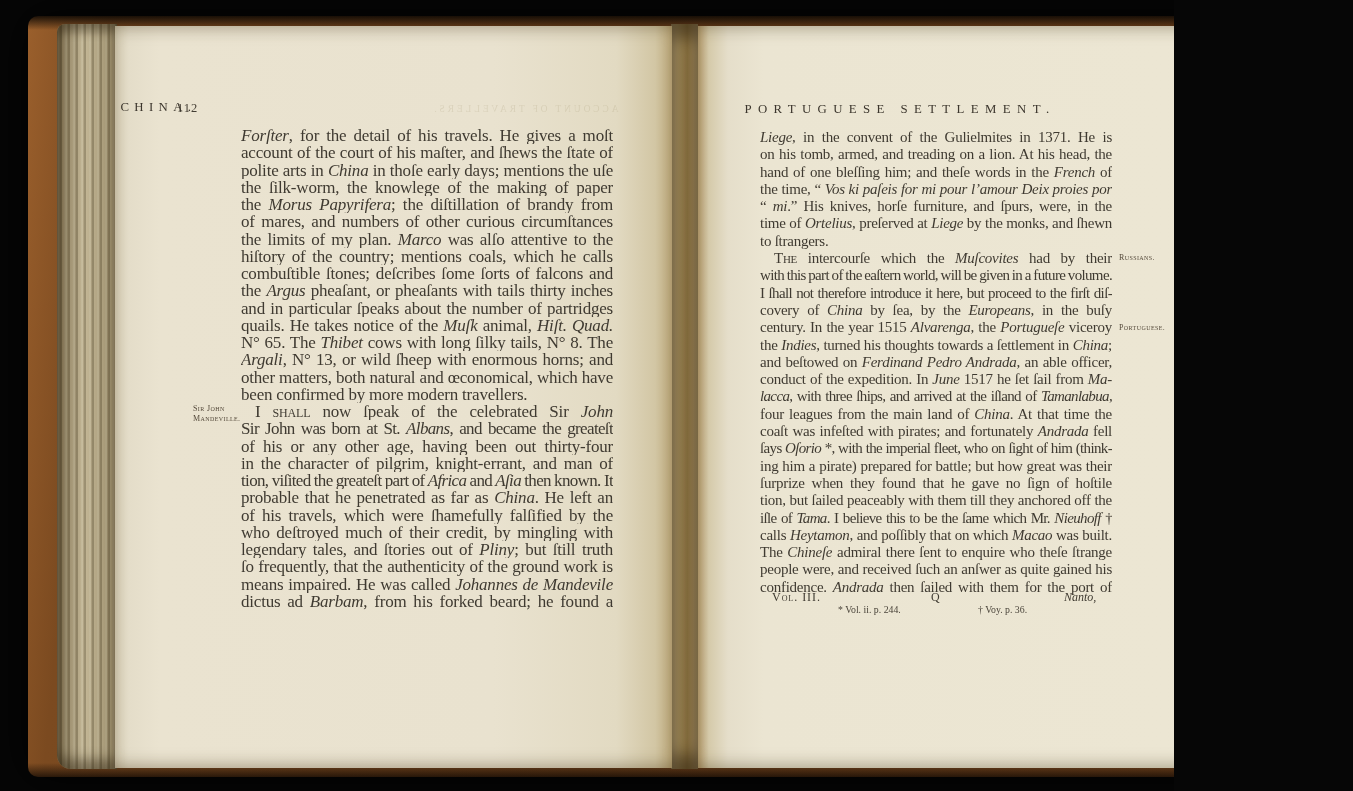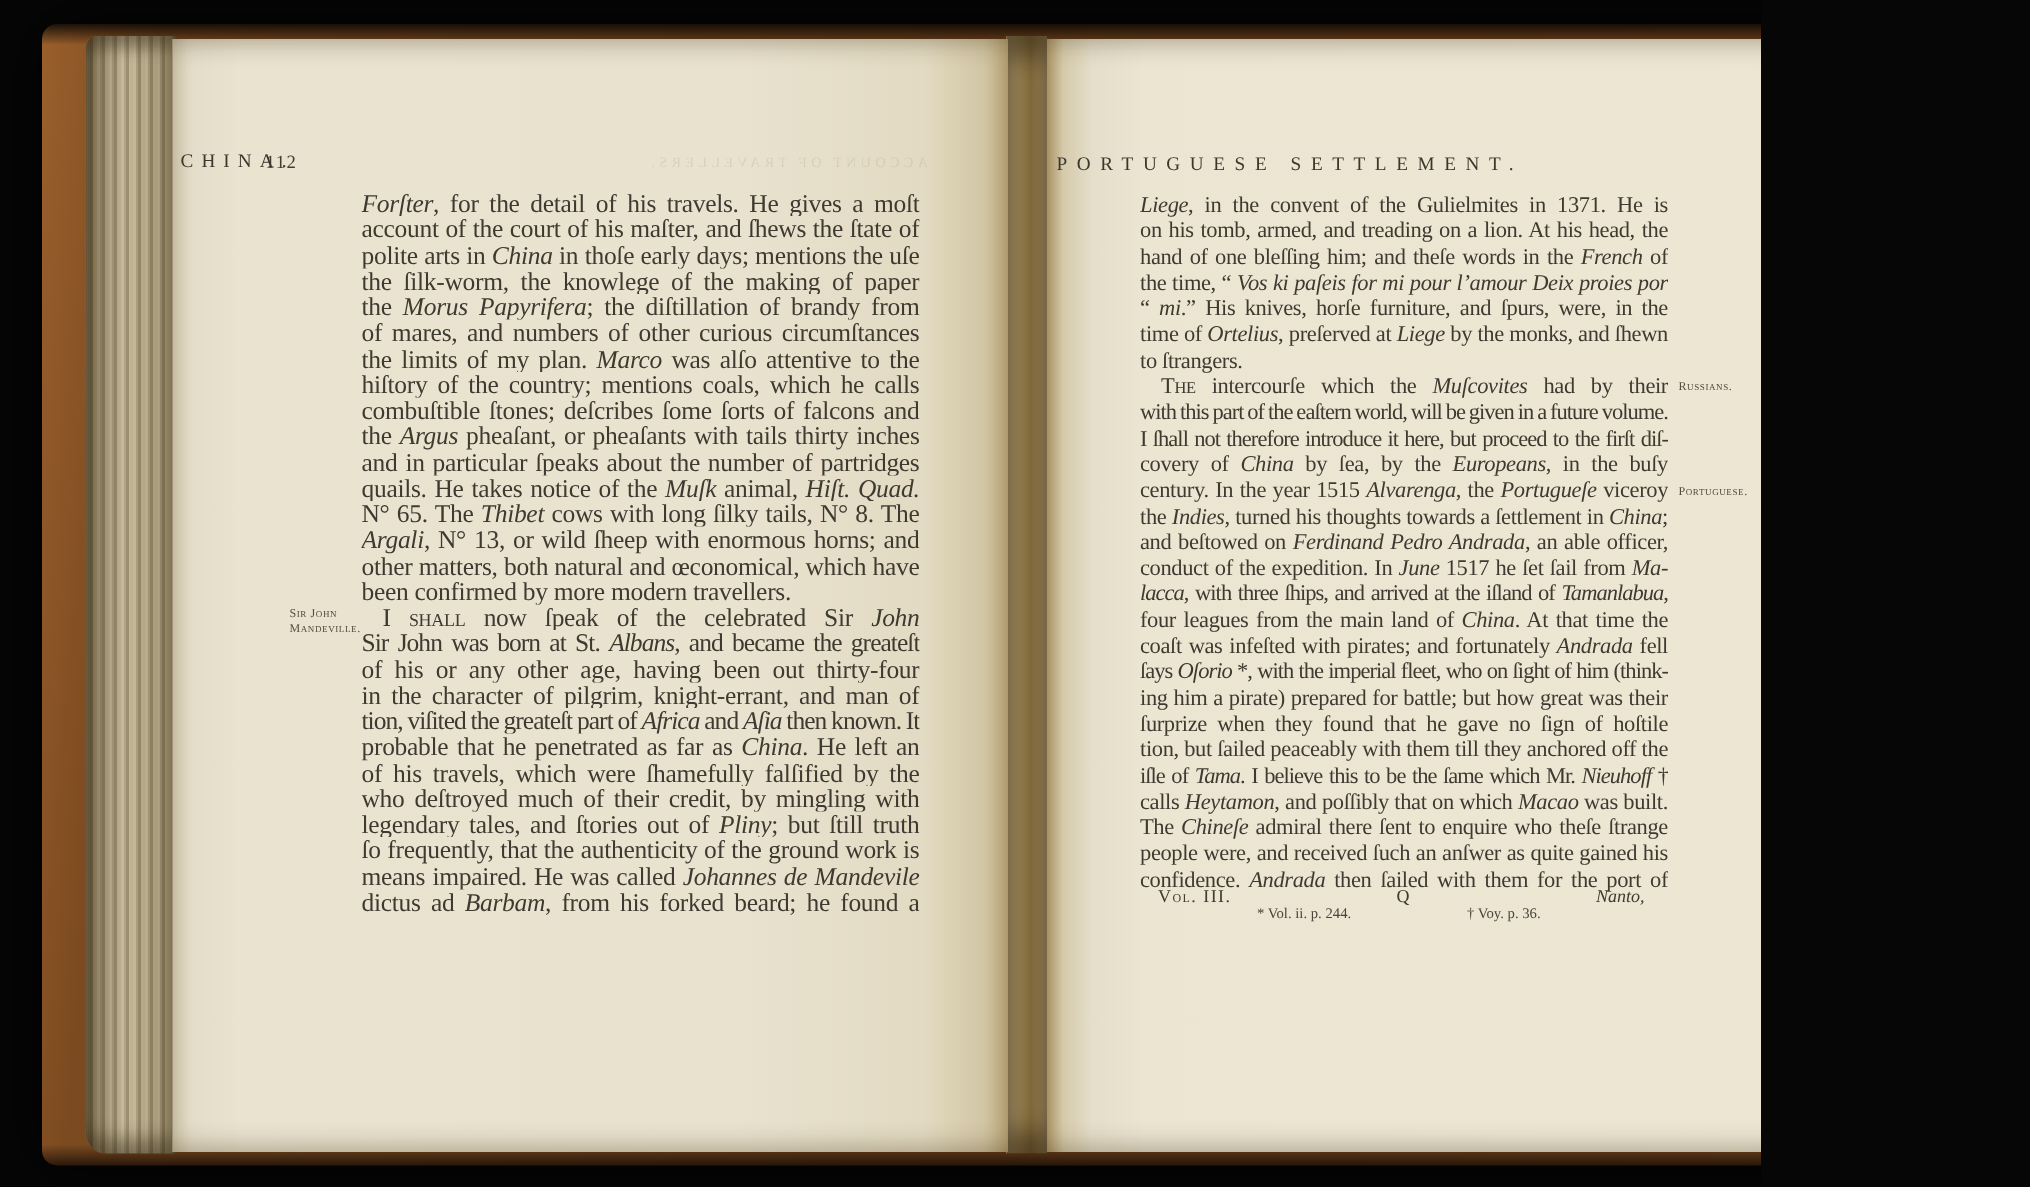--- a/index.html
+++ b/index.html
@@ -31,21 +31,21 @@
   .page-left{left:115px;width:557px;
     background:linear-gradient(90deg,#d3cab1 0,#e4ddc9 2.5%,#eae3d0 8%,#e9e2cf 68%,#e2dac2 90%,#d2c6a4 97%,#baa678 100%);
     box-shadow:inset 0 10px 16px -8px rgba(70,52,22,.4), inset 0 -12px 16px -9px rgba(70,52,22,.38);}
   .page-right{left:698px;width:546px;
     background:linear-gradient(90deg,#b59c6e 0,#d5caaa 2%,#e5deca 5.5%,#ebe5d2 12%,#ece6d3 86%,#e7e0cc 96%,#ded6c0 100%);
     box-shadow:inset 0 10px 16px -8px rgba(70,56,24,.4), inset 0 -12px 16px -9px rgba(70,56,24,.38);}
   
   .pagenum{position:absolute;font-size:12.5px;letter-spacing:1px;color:#43var;color:#433d33;}
   .head{position:absolute;left:0;width:100%;text-align:left;font-size:12.8px;color:#3c362d;}
   .head-left{top:74px;letter-spacing:.42em;text-indent:.42em;}
-  .head-right{top:76px;letter-spacing:.5em;text-indent:.5em;}
+  .head-right{top:76px;letter-spacing:.5em;text-indent:.5em;padding-left:40px;}
   .body-block{position:absolute;font-size:17px;}
   .body-left{left:126px;top:101px;width:372px;line-height:17.25px;letter-spacing:-.2px;}
   .body-right{left:62px;top:103px;width:352px;line-height:17.3px;font-size:15px;letter-spacing:-.25px;}
   .line{text-align:justify;text-align-last:justify;overflow:hidden;white-space:normal;}
   .body-left .line{height:17.25px;}
   .body-right .line{height:17.3px;}
   .line.end{text-align-last:left;}
   .line.right{text-align-last:right;}
   .line.indent{text-indent:14px;}
   .line.tight{letter-spacing:-.65px;word-spacing:-.6px;}

